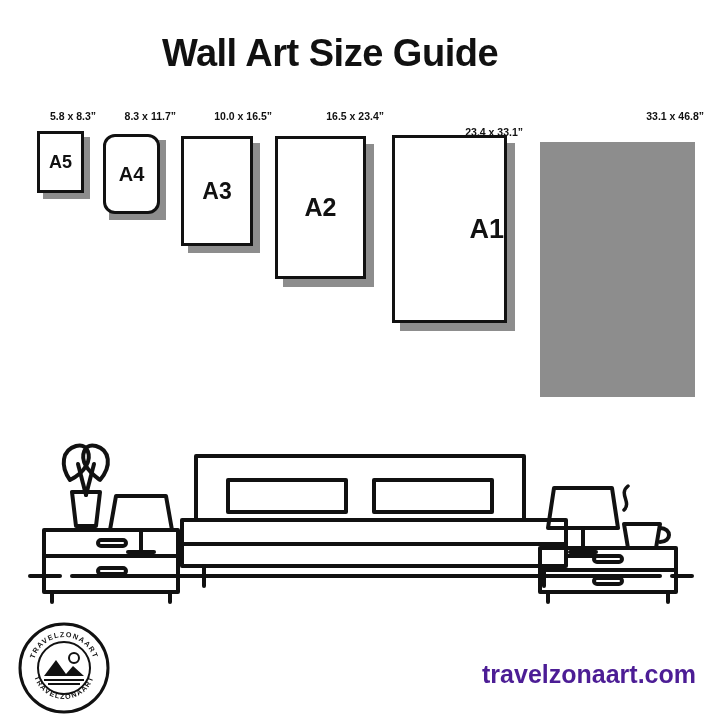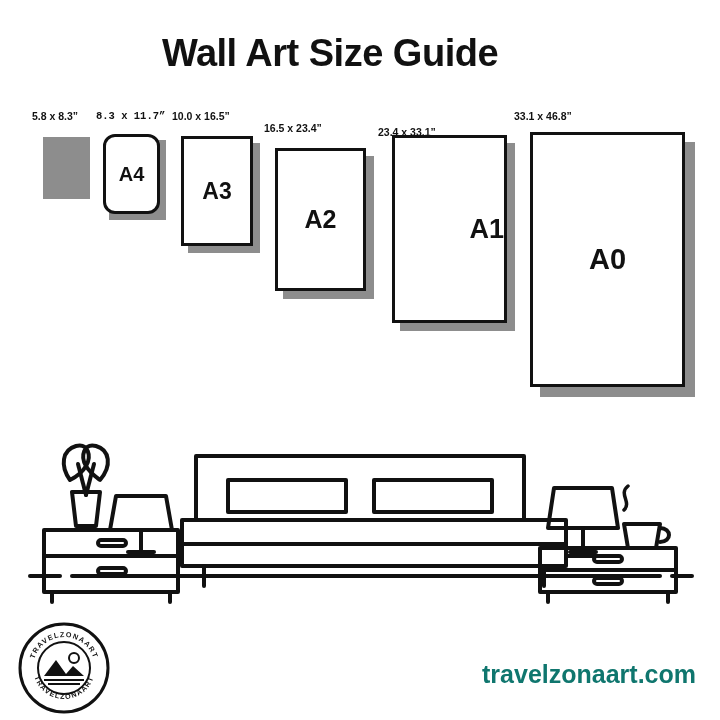--- a/index.html
+++ b/index.html
@@ -41,21 +41,21 @@
     width: 720px;
     height: 290px;
   }
   .frame-group {
     position: absolute;
   }
   .frame-dim {
     position: absolute;
     left: 0;
     width: 100%;
-    text-align: left;
+    text-align: right;
     font-size: 10.5px;
     font-weight: bold;
     color: #111111;
     white-space: nowrap;
   }
   .frame-shadow {
     position: absolute;
     background: #8d8d8d;
   }
   .frame-box {
@@ -96,76 +96,76 @@
     top: 14px;
     width: 92px;
     height: 92px;
   }
   #site-url {
     position: absolute;
     right: 24px;
     top: 52px;
     font-size: 25px;
     font-weight: bold;
-    color: #0f766e;
+    color: #4c1d95;
     letter-spacing: 0px;
   }
 </style>
 </head>
 <body>
 
 <div id="page">
 
   <div id="title">Wall Art Size Guide</div>
 
   <div id="frames">
 
     <div class="frame-group" style="left:32px; top:0px; width:64px; height:90px;">
       <div class="frame-dim" style="top:0px;">5.8 x 8.3”</div>
       <div class="frame-shadow" style="left:11px; top:27px; width:47px; height:62px;"></div>
+      <div class="frame-box" style="left:5px; top:21px; width:47px; height:62px;">
+        <span class="frame-label" style="font-size:18px;">A5</span>
+      </div>
     </div>
 
     <div class="frame-group" style="left:96px; top:0px; width:80px; height:110px;">
-      <div class="frame-dim" style="top:0px;font-family:Liberation Mono, monospace;">8.3 x 11.7”</div>
+      <div class="frame-dim" style="top:0px;">8.3 x 11.7”</div>
       <div class="frame-shadow" style="left:13px; top:30px; width:57px; height:80px;"></div>
       <div class="frame-box" style="left:7px; top:24px; width:57px; height:80px;border-radius:12px;">
         <span class="frame-label" style="font-size:20px;">A4</span>
       </div>
     </div>
 
     <div class="frame-group" style="left:172px; top:0px; width:100px; height:145px;">
       <div class="frame-dim" style="top:0px;">10.0 x 16.5”</div>
       <div class="frame-shadow" style="left:16px; top:33px; width:72px; height:110px;"></div>
       <div class="frame-box" style="left:9px; top:26px; width:72px; height:110px;">
         <span class="frame-label" style="font-size:23px;">A3</span>
       </div>
     </div>
 
-    <div class="frame-group" style="left:264px; top:0px; width:120px; height:180px;margin-top:12px;">
+    <div class="frame-group" style="left:264px; top:0px; width:120px; height:180px;">
       <div class="frame-dim" style="top:0px;">16.5 x 23.4”</div>
       <div class="frame-shadow" style="left:19px; top:34px; width:91px; height:143px;"></div>
       <div class="frame-box" style="left:11px; top:26px; width:91px; height:143px;text-align:right;">
         <span class="frame-label" style="font-size:25px;">A2</span>
       </div>
     </div>
 
     <div class="frame-group" style="left:378px; top:0px; width:145px; height:215px;">
       <div class="frame-dim" style="top:16px;">23.4 x 33.1”</div>
       <div class="frame-shadow" style="left:22px; top:33px; width:115px; height:188px;"></div>
       <div class="frame-box" style="left:14px; top:25px; width:115px; height:188px;justify-content:flex-end;">
         <span class="frame-label" style="font-size:27px;">A1</span>
       </div>
     </div>
 
     <div class="frame-group" style="left:514px; top:0px; width:190px; height:285px;">
       <div class="frame-dim" style="top:0px;">33.1 x 46.8”</div>
       <div class="frame-shadow" style="left:26px; top:32px; width:155px; height:255px;"></div>
-      <div class="frame-box" style="left:16px; top:22px; width:155px; height:255px;">
-        <span class="frame-label" style="font-size:29px;">A0</span>
-      </div>
     </div>
 
   </div>
 
   <div id="scene">
     <svg width="720" height="230" viewBox="0 0 720 230" xmlns="http://www.w3.org/2000/svg">
       <g fill="none" stroke="#111111" stroke-width="4" stroke-linecap="round" stroke-linejoin="round">
 
         <line x1="30" y1="196" x2="60" y2="196"></line>
         <line x1="72" y1="196" x2="660" y2="196"></line>

